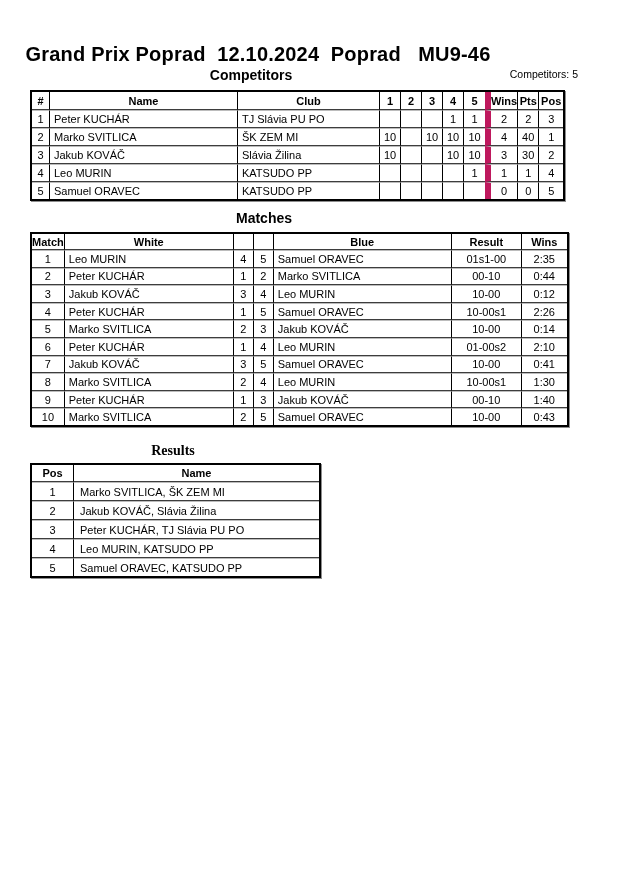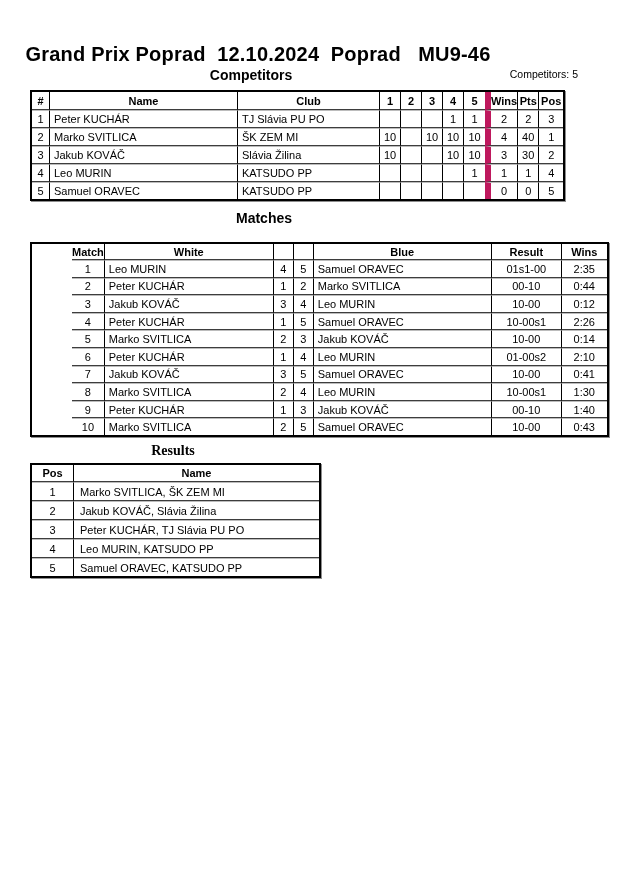--- a/index.html
+++ b/index.html
@@ -67,21 +67,21 @@
 
   
   #t-comp { left: 30px; top: 90px; }
   #t-comp th { height: 17px; }
   #t-comp td { height: 16px; }
   #t-comp td.c-name, #t-comp td.c-club { text-align: left; padding-left: 4px; }
   #t-comp .h-wins, #t-comp .c-wins { border-left: 6px solid #be185d; }
   #t-comp .h-g5,   #t-comp .c-g5   { border-right: none; }
 
   
-  #t-matches { left: 30px; top: 242px; padding-left: 40px; }
+  #t-matches { left: 30px; top: 232px; }
   #t-matches th { height: 15px; }
   #t-matches td { height: 15.6px; }
   #t-matches td.c-white, #t-matches td.c-blue { text-align: left; padding-left: 4px; }
 
   
   #t-results { left: 30px; top: 463px; }
   #t-results th { height: 16px; }
   #t-results td { height: 17px; }
   #t-results td.c-name { text-align: left; padding-left: 6px; }
 </style>

